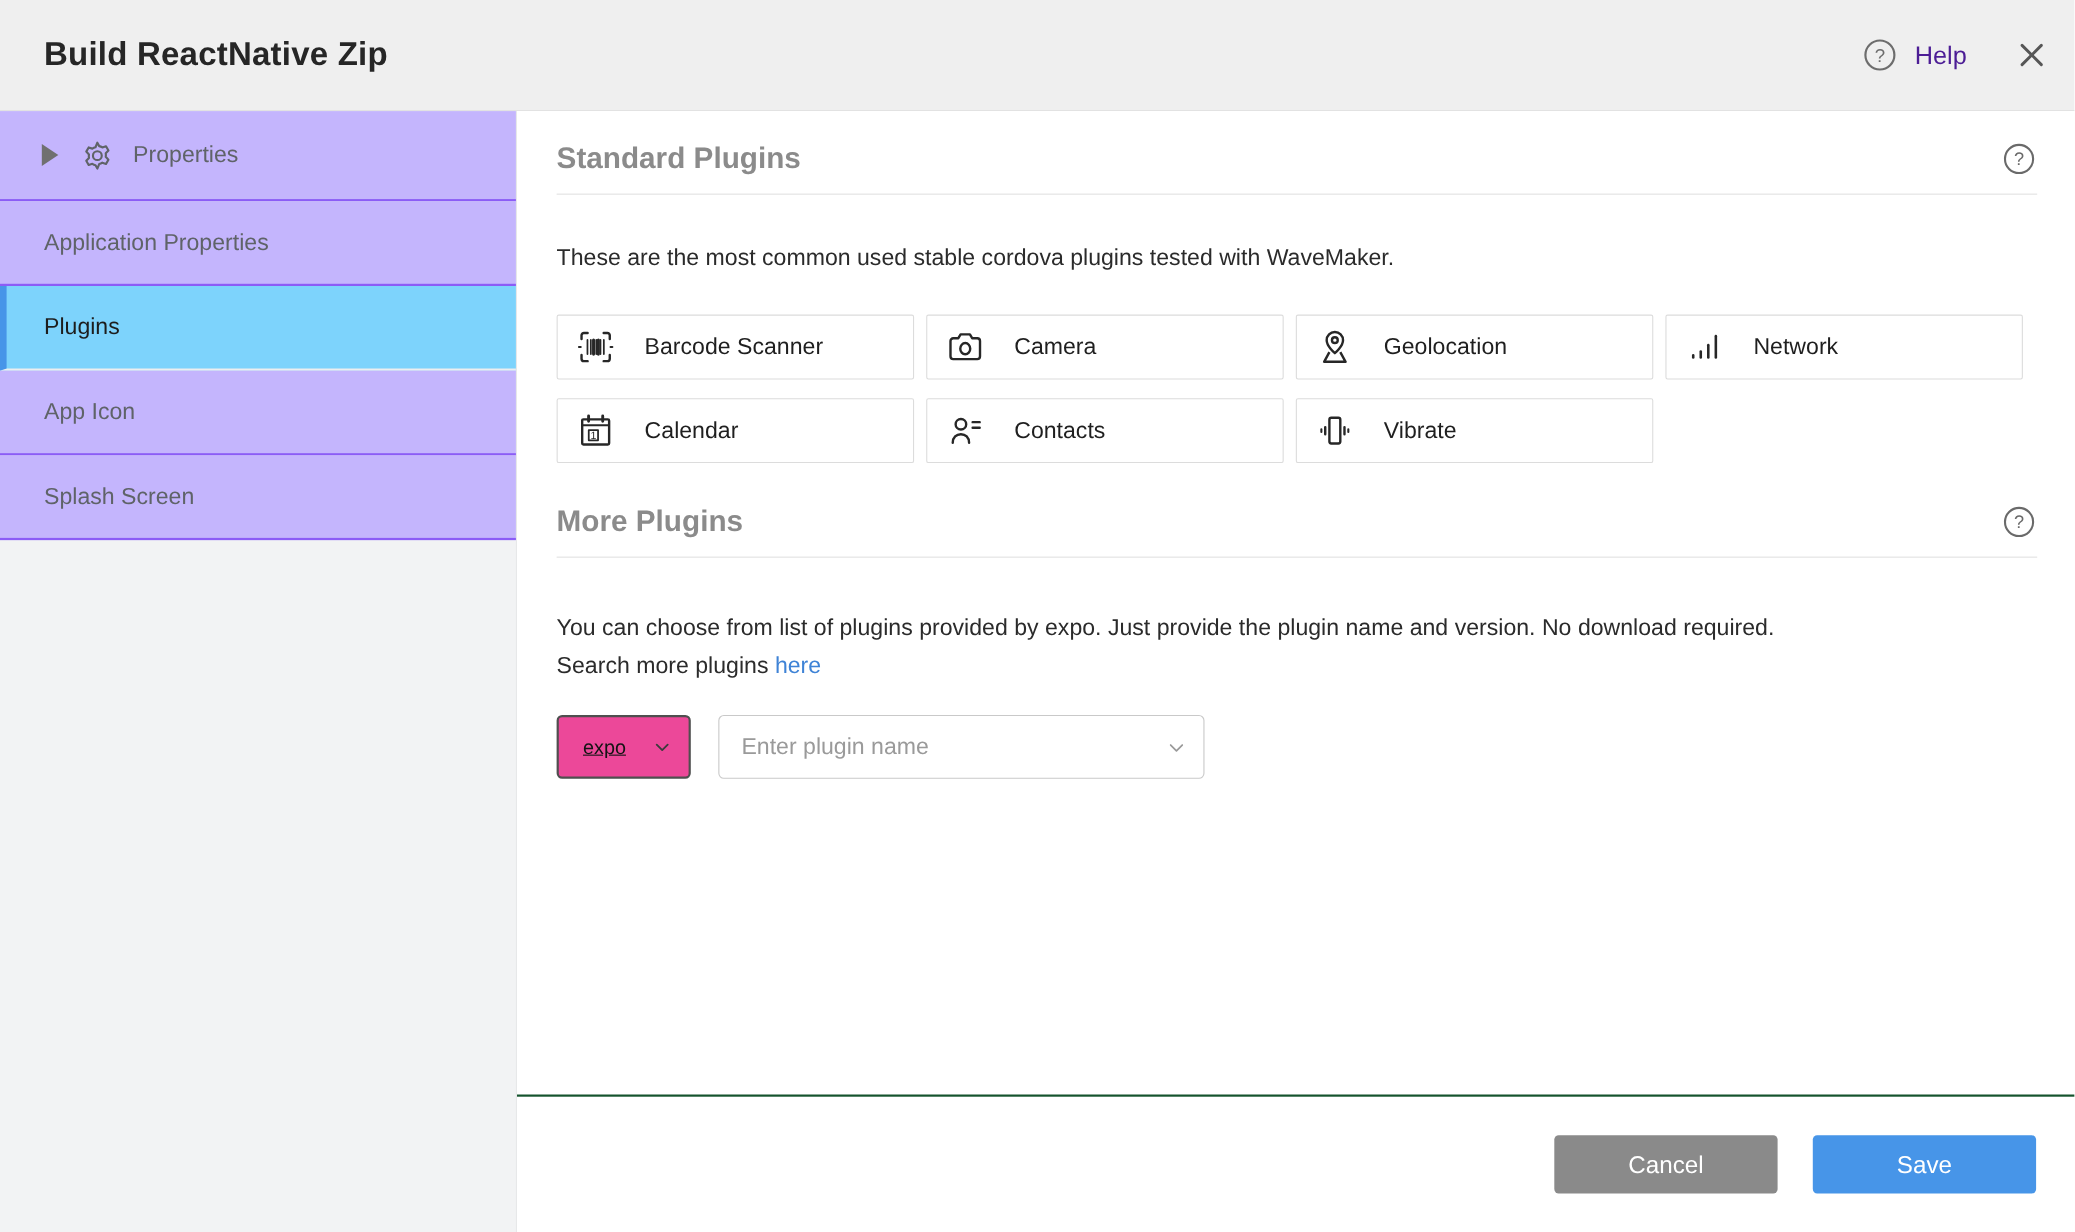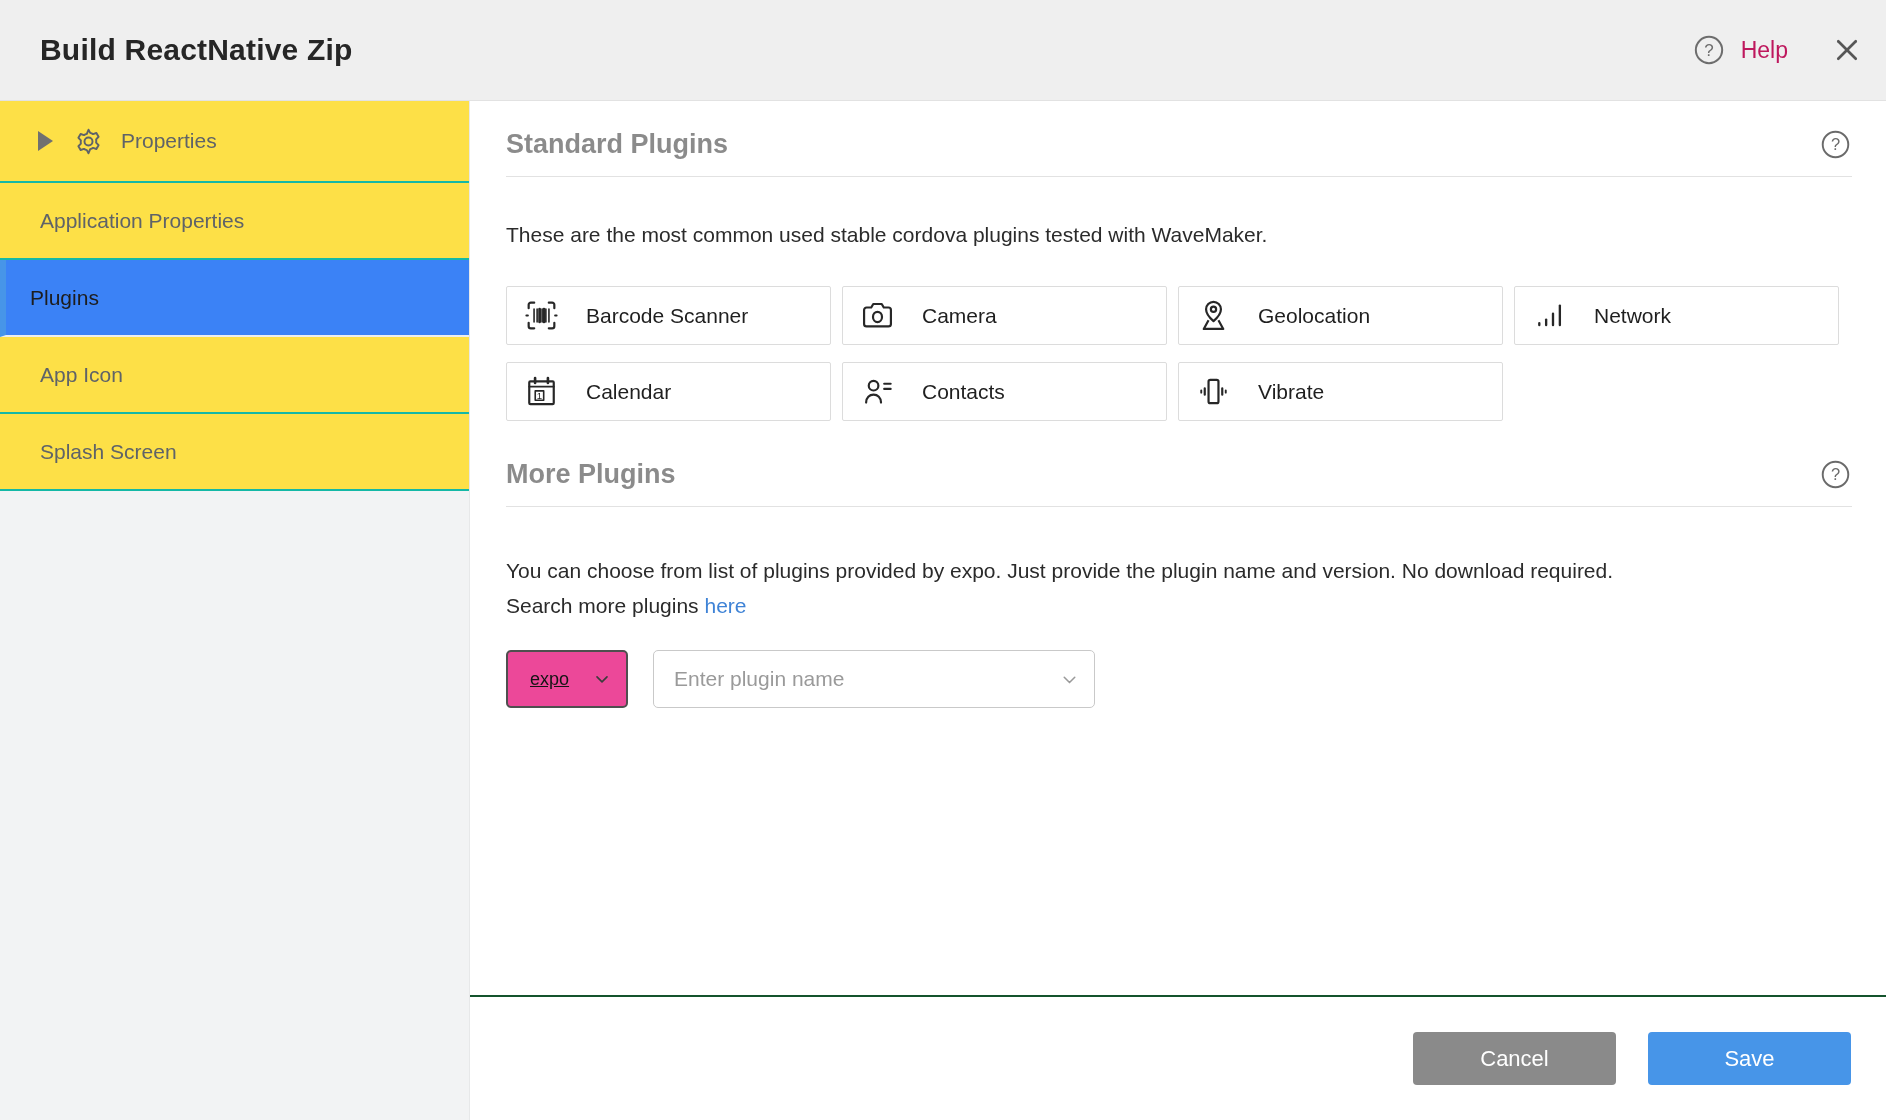--- a/index.html
+++ b/index.html
@@ -11,36 +11,36 @@
     -webkit-font-smoothing:antialiased;
   }
   
   .header {
     height:101px; background:#efefef; border-bottom:1px solid #e2e2e2;
     display:flex; align-items:center; padding:0 22px 0 40px;
   }
   .header-title { font-size:30px; font-weight:bold; color:#262626; letter-spacing:.2px; }
   .header-right { margin-left:auto; display:flex; align-items:center; color:#6d6d6d; }
   .help-group { display:flex; align-items:center; gap:15px; cursor:pointer; }
-  .help-label { font-size:23px; color:#be185d; }
+  .help-label { font-size:23px; color:#4c1d95; }
   .close-btn { margin-left:42px; width:34px; height:34px; display:flex; align-items:center; justify-content:center; cursor:pointer; }
   
   .main { display:flex; height:1019px; }
   .sidebar {
     width:470px; min-width:470px; background:#f2f3f4; border-right:1px solid #e7e8e9;
   }
   .side-item {
     height:77px; display:flex; align-items:center;
     padding-left:40px; font-size:21px; color:#5f6368;
-    border-bottom:2px solid #14b8a6; cursor:pointer; background:#fde047;
+    border-bottom:2px solid #8b5cf6; cursor:pointer; background:#c4b5fd;
   }
   .side-item.properties { height:82px; padding-left:38px; }
   .side-item.active {
-    background:#3b82f6; color:#1d1d1d;
-    border-left:6px solid #4795e8; padding-left:24px;
+    background:#7dd3fc; color:#1d1d1d;
+    border-left:6px solid #4795e8; padding-left:34px;
     border-bottom:2px solid #eceeef;
   }
   .caret-right {
     width:0; height:0; margin-right:20px;
     border-left:15px solid #707070; border-top:10px solid transparent; border-bottom:10px solid transparent;
   }
   .gear-wrap { margin-right:17px; display:flex; }
   
   .content {
     flex:1; background:#ffffff; display:flex; flex-direction:column;

